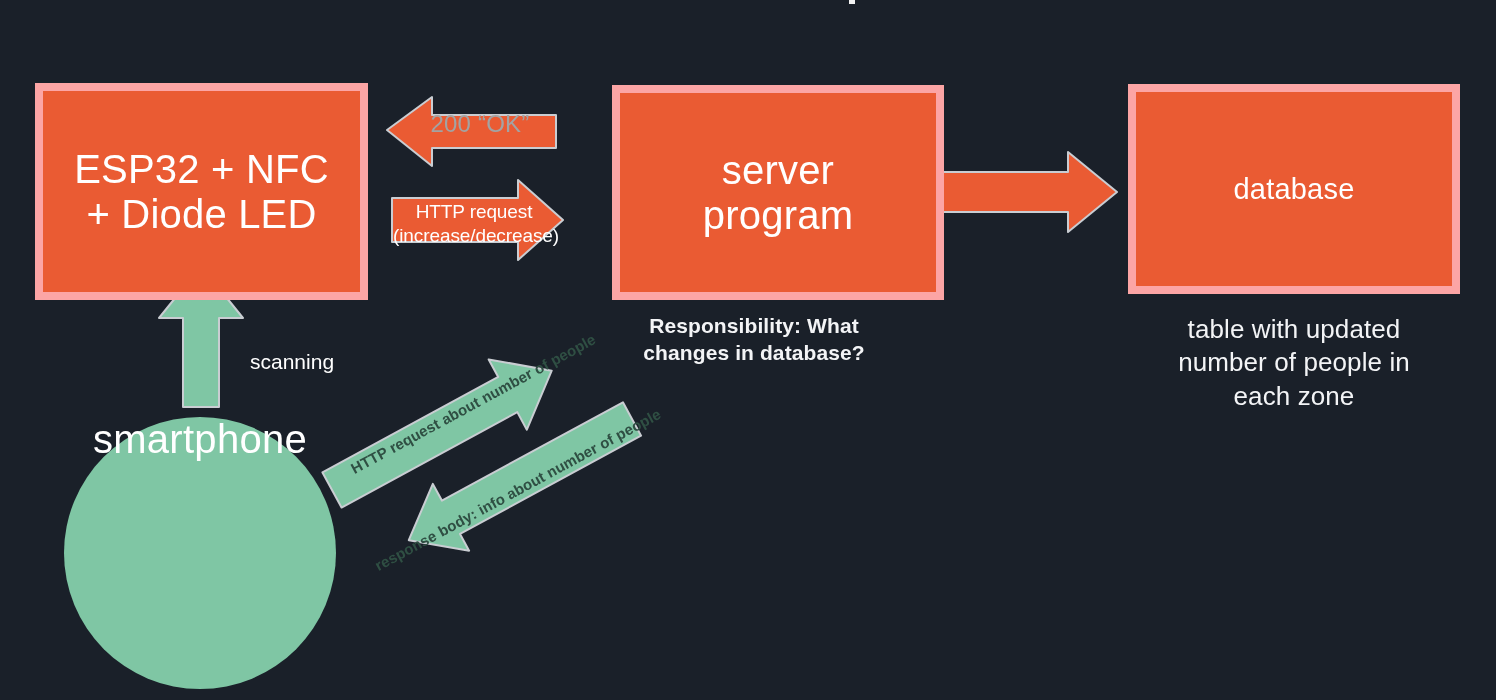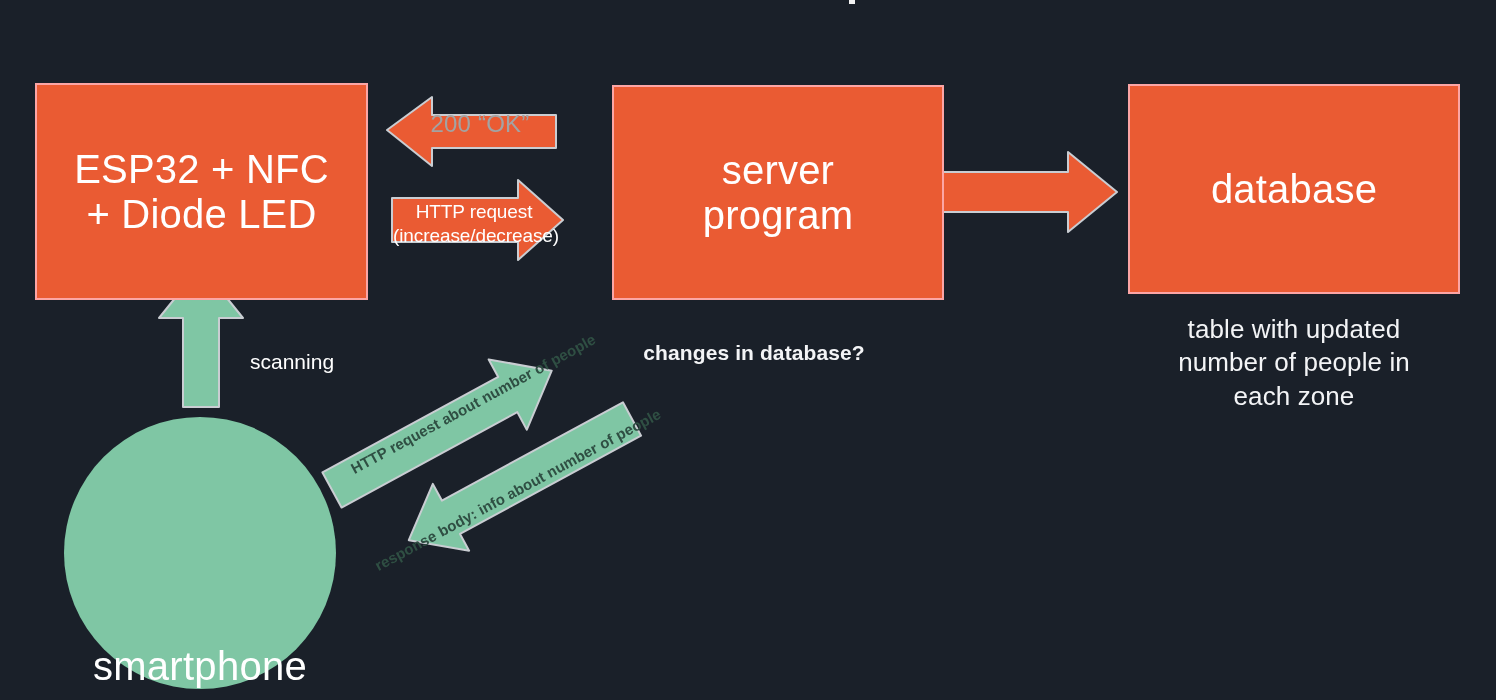--- a/index.html
+++ b/index.html
@@ -25,21 +25,21 @@
     top: -1px;
     width: 6px;
     height: 5px;
     background: #f2f2f2;
   }
 
   
   .node-box {
     position: absolute;
     background: #ea5b33;
-    border: 2px solid #fca5a5;
+    border: 8px solid #fca5a5;
     box-sizing: border-box;
     display: flex;
     align-items: center;
     justify-content: center;
     text-align: center;
     color: #ffffff;
     line-height: 1.12;
     letter-spacing: 0.2px;
   }
   #box-esp32 {
@@ -49,21 +49,21 @@
   }
   #box-server {
     left: 588px; top: 85px;
     width: 332px; height: 215px;
     font-size: 40px;
     margin-left: 24px;
   }
   #box-database {
     left: 1128px; top: 84px;
     width: 332px; height: 210px;
-    font-size: 40px;
+    font-size: 29px;
   }
 
   
   .caption {
     position: absolute;
     color: #f3f4f6;
     font-size: 21px;
     font-weight: 700;
     line-height: 1.28;
     text-align: center;
@@ -79,21 +79,21 @@
   }
 
   
   #smartphone-circle {
     position: absolute;
     left: 64px; top: 417px;
     width: 272px; height: 272px;
     border-radius: 50%;
     background: #7fc6a4;
     display: flex;
-    align-items: flex-end;
+    align-items: flex-start;
     justify-content: center;
     color: #ffffff;
     font-size: 40px;
     letter-spacing: 0.3px;
   }
 
   
   .arrow-layer {
     position: absolute;
     left: 0; top: 0;
@@ -183,21 +183,21 @@
       <span>server</span><br>
       <span>program</span>
     </div>
   </div>
 
   <div class="node-box" id="box-database">
     <div>database</div>
   </div>
 
   <div class="caption" id="caption-server">
-    <br>
+    <span>Responsibility: What</span><br>
     <span>changes in database?</span>
   </div>
 
   <div class="caption" id="caption-database">
     <span>table with updated</span><br>
     <span>number of people in</span><br>
     <span>each zone</span>
   </div>
 
   <div id="smartphone-circle">

